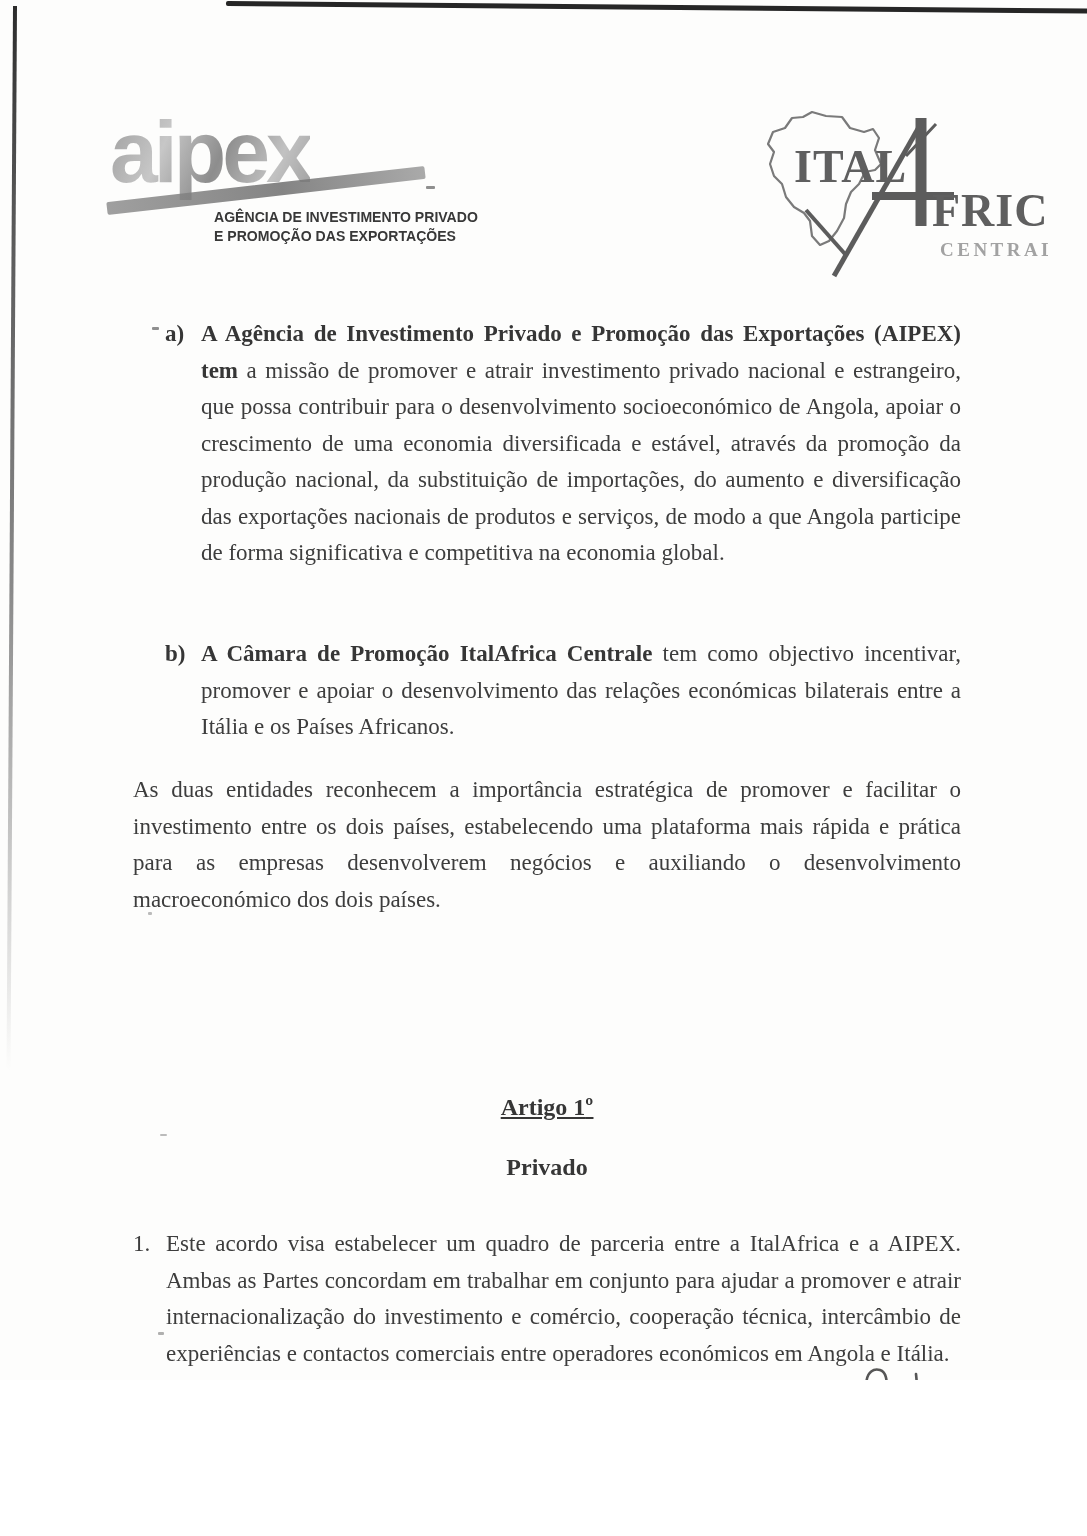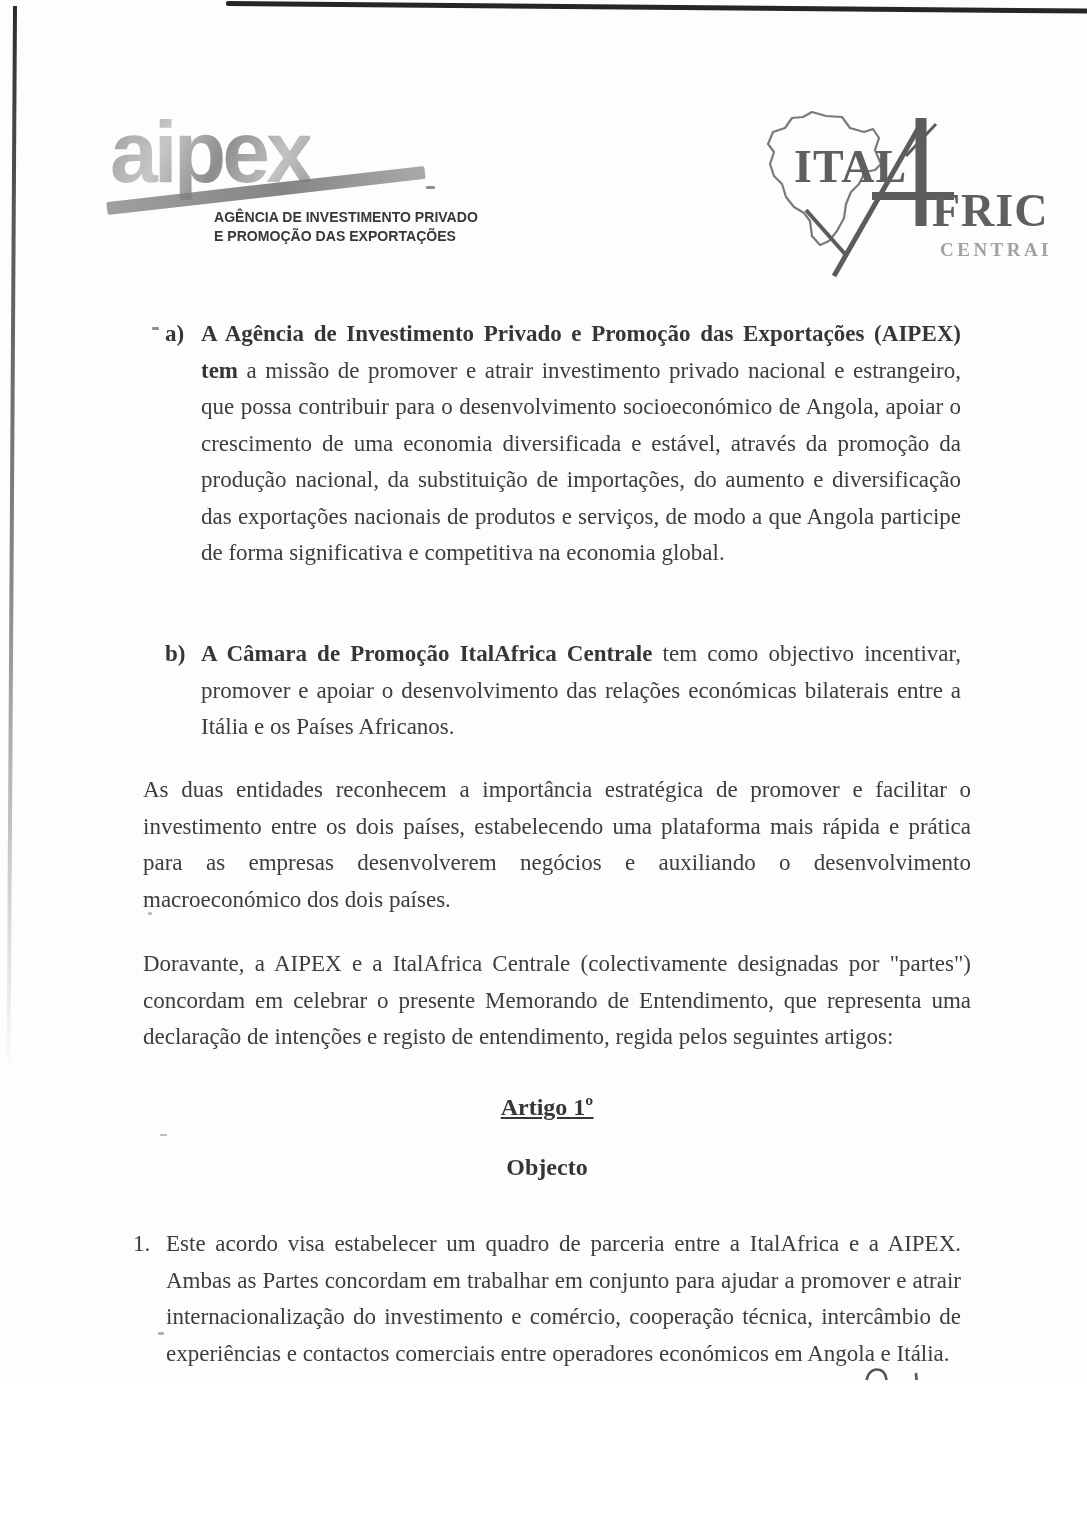--- a/index.html
+++ b/index.html
@@ -43,21 +43,21 @@
     position:absolute;top:92px;left:104px;
     font-family:"Liberation Sans", sans-serif;
     font-weight:bold;font-size:14.5px;line-height:19px;color:#383838;
     transform:scaleX(.97);transform-origin:left top;white-space:nowrap;
   }
 
   
   .italafrica-logo{position:absolute;top:104px;left:748px;width:300px;height:190px;font-weight:bold;}
 
   
-  .textblock{position:absolute;left:133px;width:828px;font-size:23px;line-height:36.5px;text-align:justify;margin-left:10px;}
+  .textblock{position:absolute;left:133px;width:828px;font-size:23px;line-height:36.5px;text-align:justify;}
   .clause{position:absolute;left:165px;width:796px;display:flex;font-size:23px;line-height:36.5px;}
   .clause .marker{flex:0 0 36px;font-weight:bold;color:#363636;}
   .clause .ctext{flex:1;text-align:justify;}
   .lead{font-weight:bold;color:#363636;}
   .numbered{position:absolute;left:133px;width:828px;display:flex;font-size:23px;line-height:36.5px;}
   .numbered .marker{flex:0 0 33px;color:#3d3d3d;}
   .numbered .ctext{flex:1;text-align:justify;}
   .article-head{position:absolute;left:133px;width:828px;text-align:center;font-weight:bold;color:#363636;font-size:24px;line-height:37px;}
   .ord{text-decoration:underline;}
   .pagenum{position:absolute;top:1474px;left:0;width:1087px;text-align:center;font-size:20px;color:#444;}
@@ -110,24 +110,23 @@
     <div class="ctext"><span class="lead">A Agência de Investimento Privado e Promoção das Exportações (AIPEX) tem</span><span> a missão de promover e atrair investimento privado nacional e estrangeiro, que possa contribuir para o desenvolvimento socioeconómico de Angola, apoiar o crescimento de uma economia diversificada e estável, através da promoção da produção nacional, da substituição de importações, do aumento e diversificação das exportações nacionais de produtos e serviços, de modo a que Angola participe de forma significativa e competitiva na economia global.</span></div>
   </div>
 
   <div class="clause" style="top:636px;">
     <div class="marker">b)</div>
     <div class="ctext"><span class="lead">A Câmara de Promoção ItalAfrica Centrale</span><span> tem como objectivo incentivar, promover e apoiar o desenvolvimento das relações económicas bilaterais entre a Itália e os Países Africanos.</span></div>
   </div>
 
   <div class="textblock" style="top:772px;">As duas entidades reconhecem a importância estratégica de promover e facilitar o investimento entre os dois países, estabelecendo uma plataforma mais rápida e prática para as empresas desenvolverem negócios e auxiliando o desenvolvimento macroeconómico dos dois países.</div>
 
-  <div class="textblock" style="top:946px;">Doravante, a AIPEX e a ItalAfrica Centrale (colectivamente designadas por "partes") concordam em celebrar o presente Memorando de Entendimento, que representa uma declaração de intenções e registo de entendimento, regida pelos seguintes artigos:</div>
 
   <div class="article-head" style="top:1089px;text-decoration:underline;"><span>Artigo 1</span><span class="ord">º</span></div>
-  <div class="article-head" style="top:1149px;">Objecto</div>
+  <div class="article-head" style="top:1149px;">Privado</div>
 
   <div class="numbered" style="top:1226px;">
     <div class="marker">1.</div>
     <div class="ctext">Este acordo visa estabelecer um quadro de parceria entre a ItalAfrica e a AIPEX. Ambas as Partes concordam em trabalhar em conjunto para ajudar a promover e atrair internacionalização do investimento e comércio, cooperação técnica, intercâmbio de experiências e contactos comerciais entre operadores económicos em Angola e Itália.</div>
   </div>
 
   <svg class="sig" style="top:1382px;left:252px;" width="150" height="150" viewBox="0 0 150 150">
     <g fill="none" stroke="#3a62c4" stroke-width="2.6" stroke-linecap="round">
       <path d="M60,92 C28,80 18,44 40,40 C60,37 58,76 49,95"></path>
       <path d="M49,95 C56,58 62,14 74,18 C86,23 70,72 59,100"></path>

